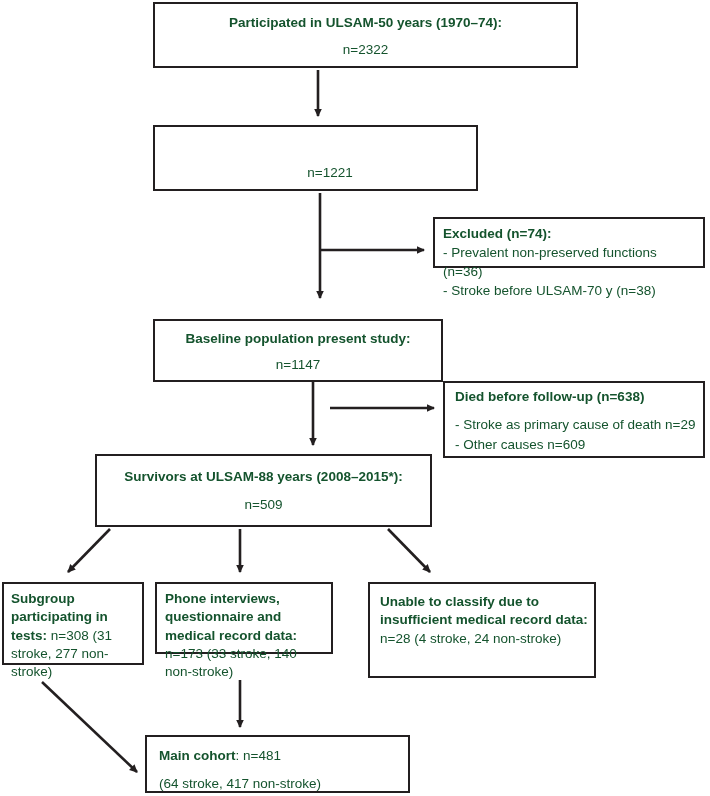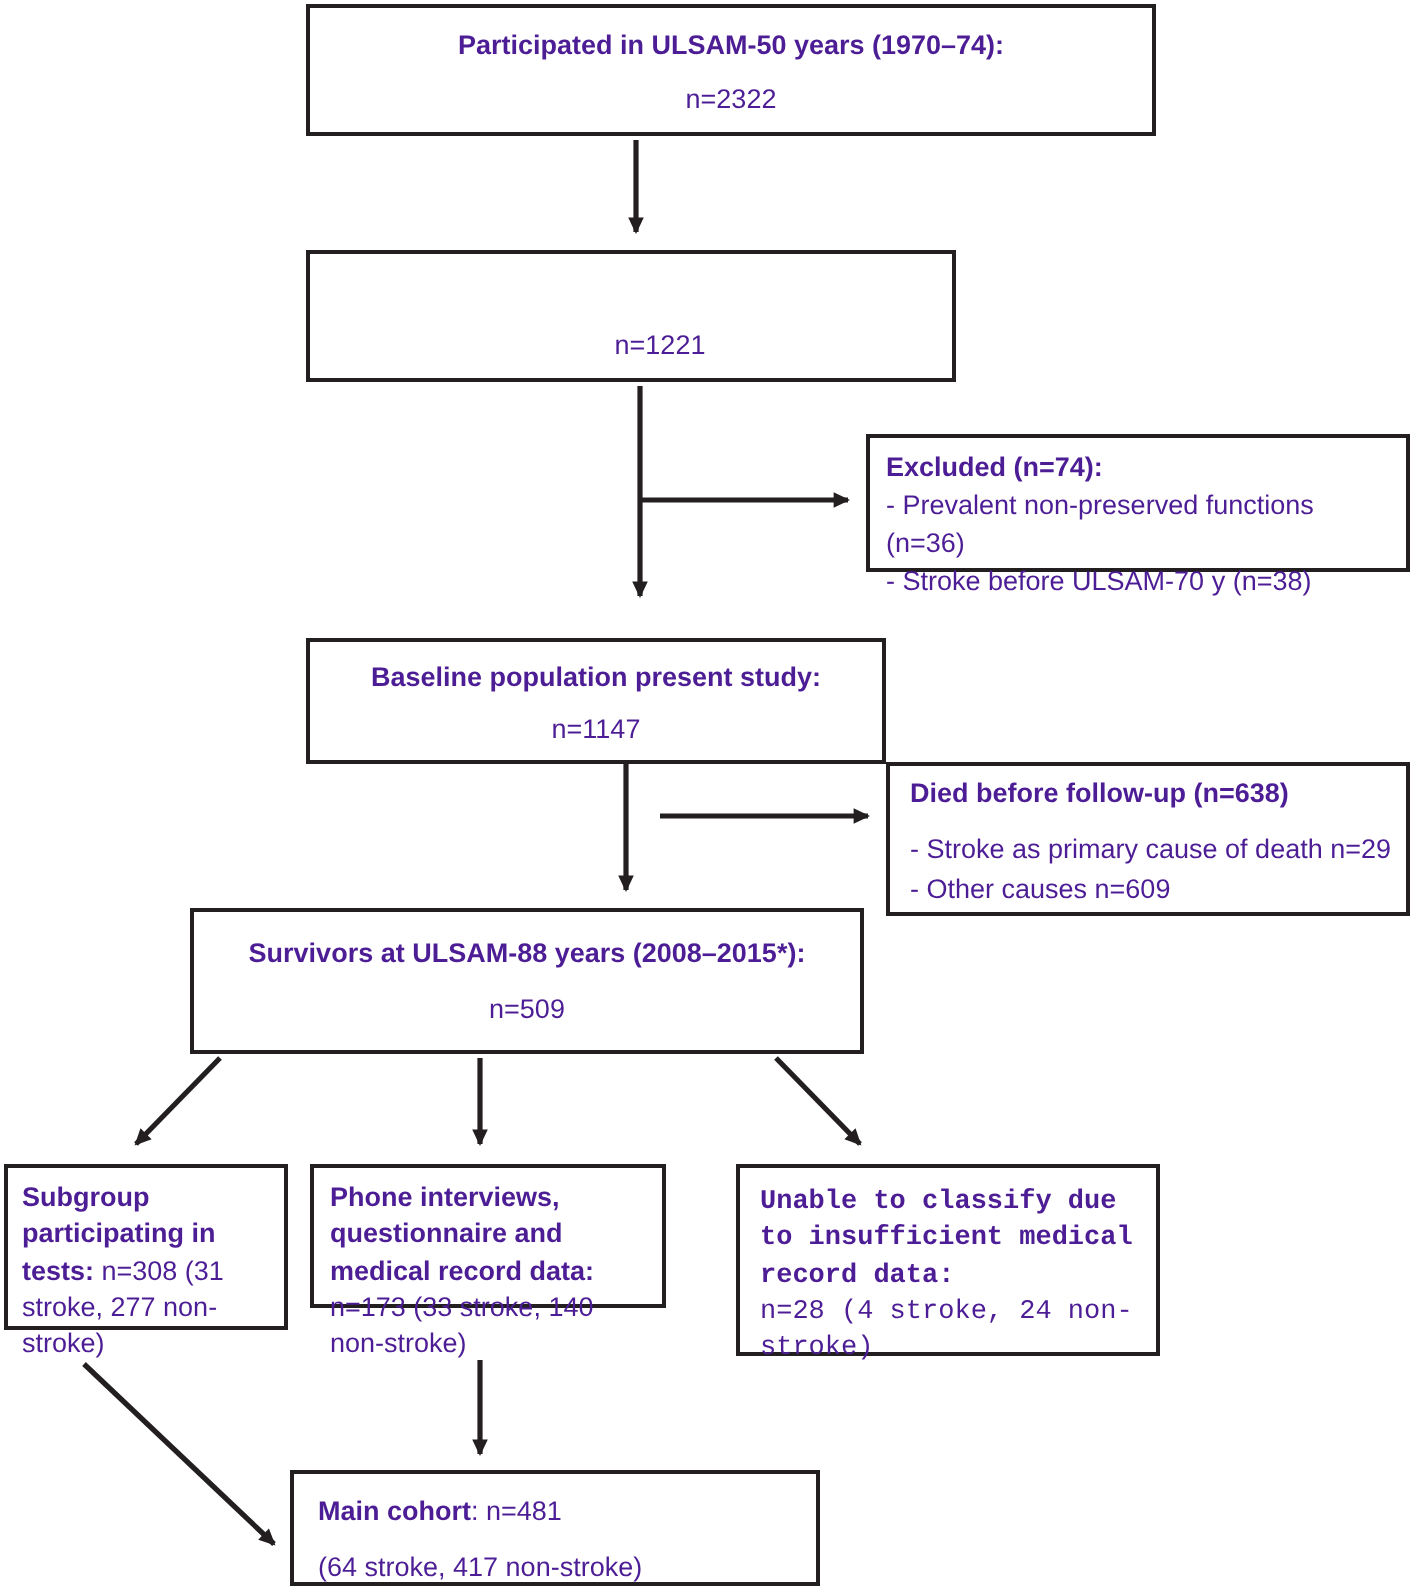--- a/index.html
+++ b/index.html
@@ -14,21 +14,21 @@
     height: 796px;
     background: #ffffff;
     font-family: "Liberation Sans", sans-serif;
     overflow: hidden;
   }
   .box {
     position: absolute;
     box-sizing: border-box;
     border: 2px solid #231f20;
     background: #ffffff;
-    color: #4c1d95;
+    color: #14532d;
     font-size: 13.5px;
     line-height: 1.42;
   }
   .box-center {
     text-align: center;
   }
   .box-left {
     text-align: left;
   }
   .pad {
@@ -46,27 +46,27 @@
     position: absolute;
     left: 0;
     top: 0;
     width: 710px;
     height: 796px;
     pointer-events: none;
   }
   
   #box-ulsam50   { left:153px; top:2px;   width:425px; height:66px; }
   #box-ulsam70   { left:153px; top:125px; width:325px; height:66px; }
-  #box-excluded  { left:433px; top:217px; width:272px; height:69px; }
+  #box-excluded  { left:433px; top:217px; width:272px; height:51px; }
   #box-baseline  { left:153px; top:319px; width:290px; height:63px; }
   #box-died      { left:443px; top:381px; width:262px; height:77px; }
   #box-survivors { left:95px;  top:454px; width:337px; height:73px; }
   #box-subgroup  { left:2px;   top:582px; width:142px; height:83px; }
   #box-phone     { left:155px; top:582px; width:178px; height:72px; }
-  #box-unable    { left:368px; top:582px; width:212px; height:96px;font-family:Liberation Mono, monospace; }
+  #box-unable    { left:368px; top:582px; width:228px; height:96px; }
   #box-main      { left:145px; top:735px; width:265px; height:58px; }
 
   #box-ulsam50 .l1   { top:9px; }
   #box-ulsam50 .l2   { top:36px; }
   #box-ulsam70 .l1   { top:9px; }
   #box-ulsam70 .l2   { top:36px;padding-left:29px; }
   #box-baseline .l1  { top:8px; }
   #box-baseline .l2  { top:34px; }
   #box-survivors .l1 { top:11px; }
   #box-survivors .l2 { top:39px; }

